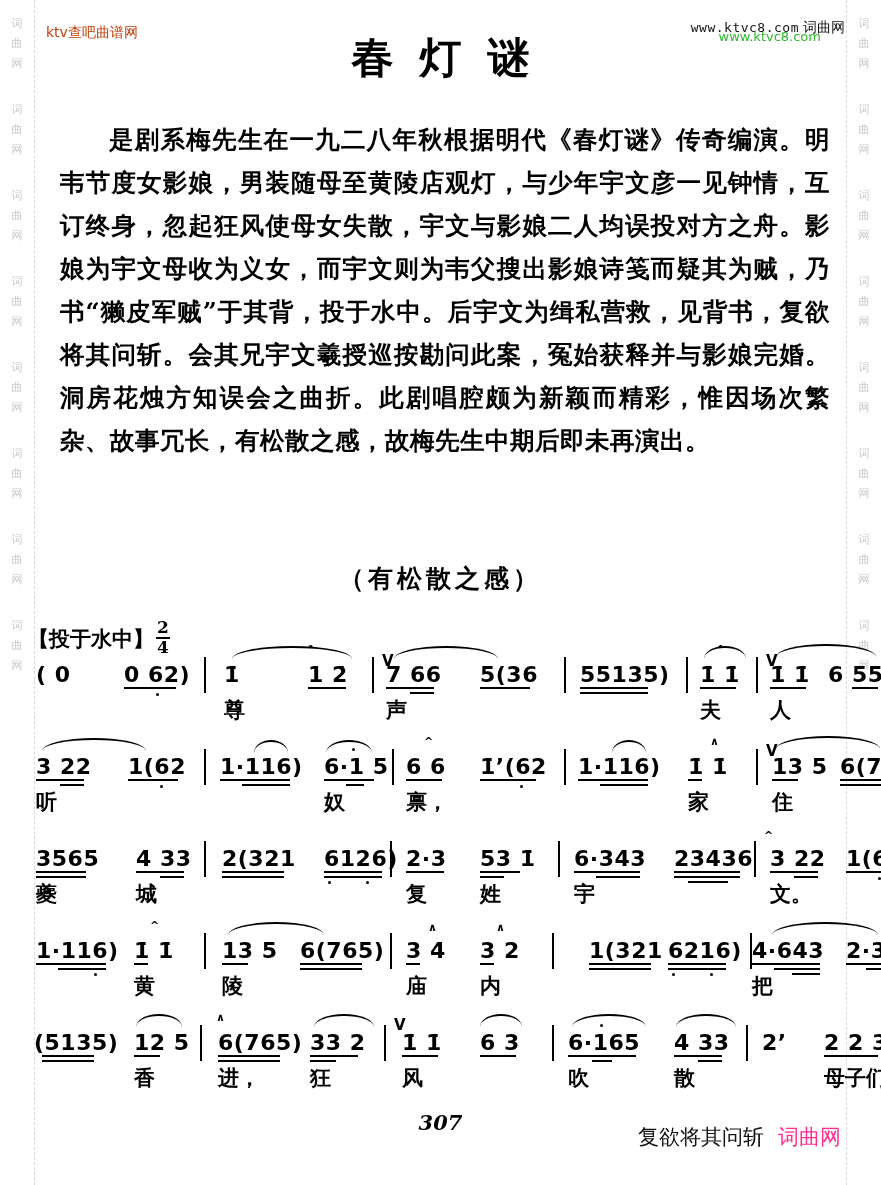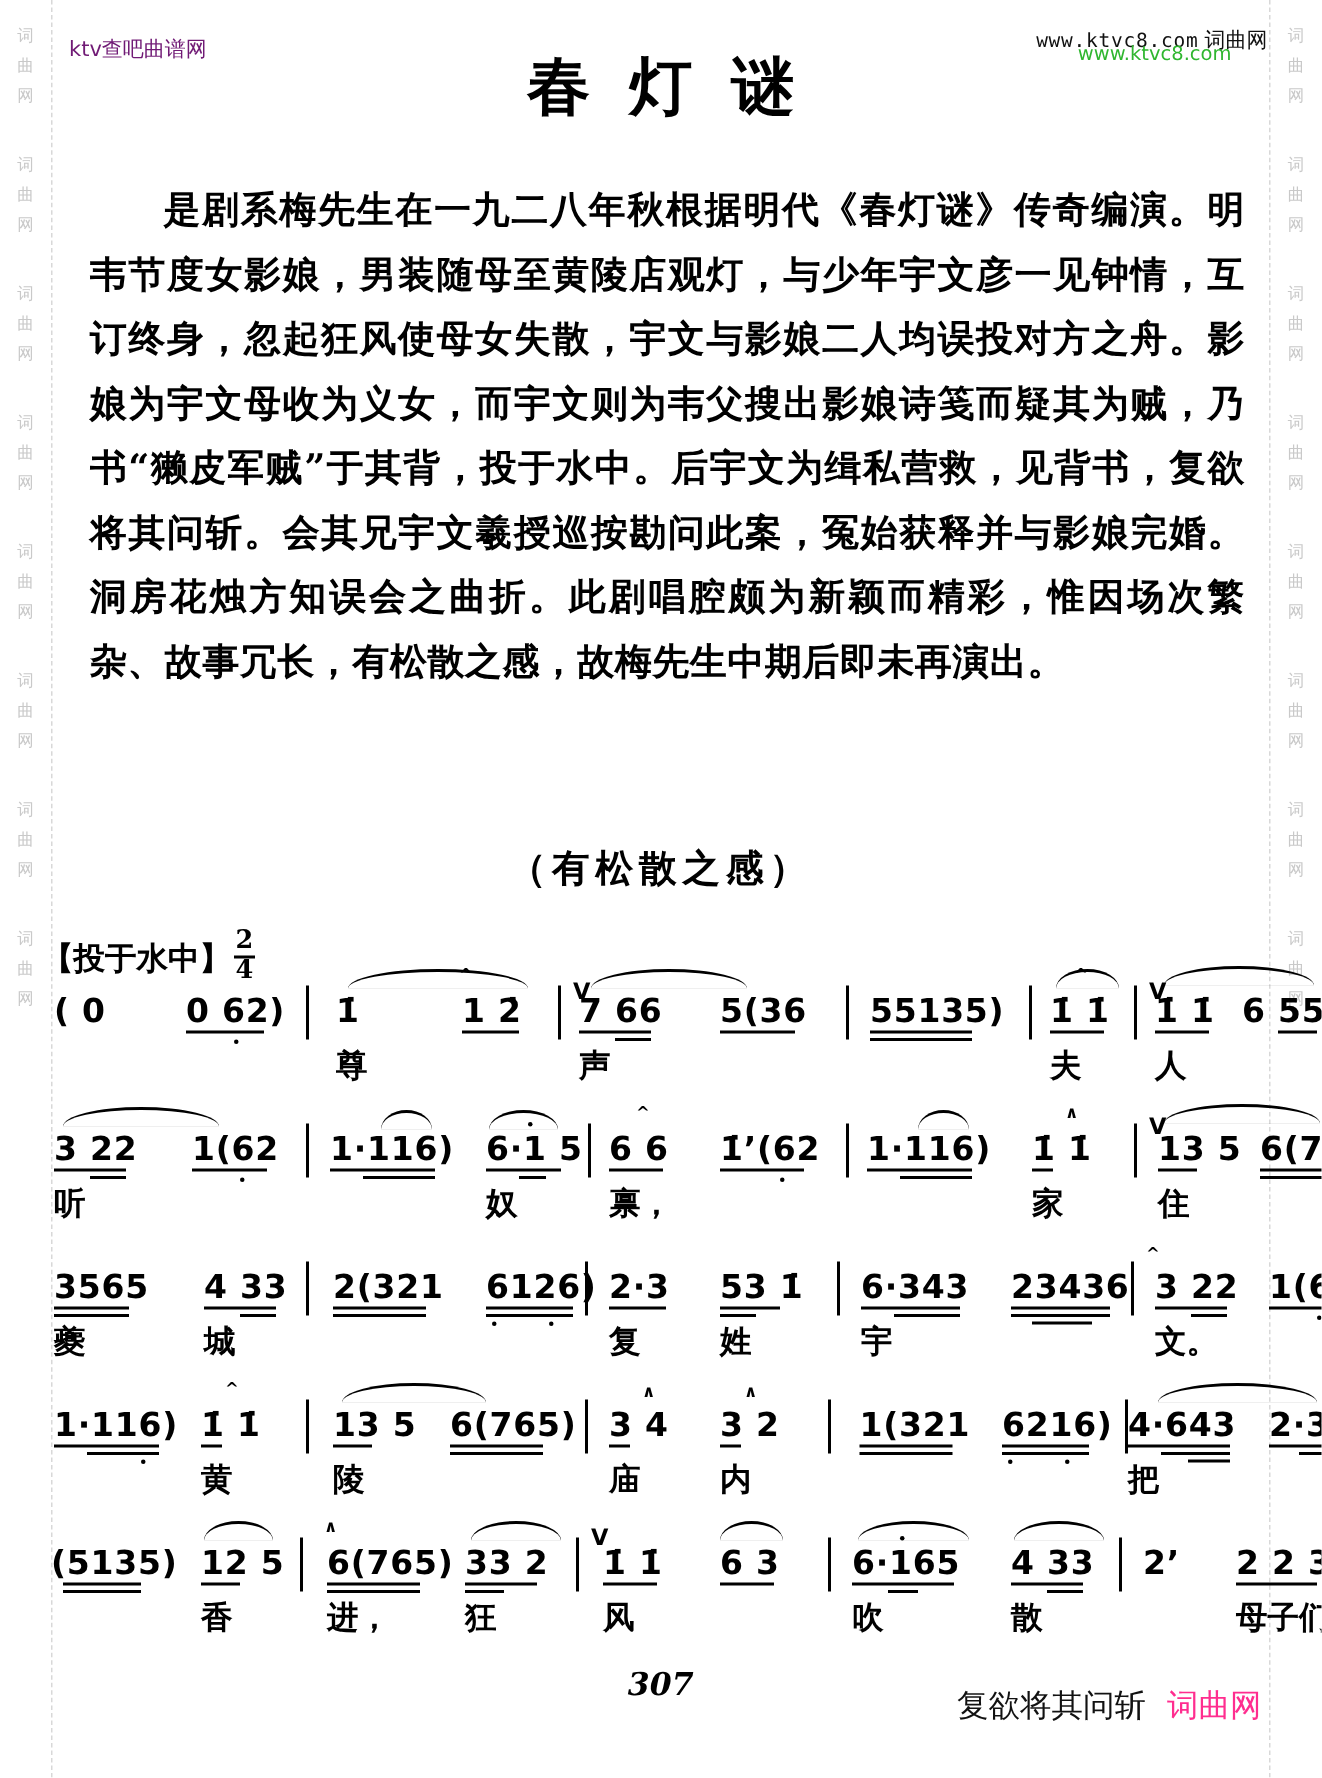--- a/index.html
+++ b/index.html
@@ -20,21 +20,21 @@
   }
   .side-col.left{left:0;border-right:1px dashed #d8d8d8;}
   .side-col.right{right:0;border-left:1px dashed #d8d8d8;}
   .side-col .wm{line-height:20px;text-align:center;margin-bottom:26px;}
   .side-col .wm span{display:block;}
 
   
   .hdr-left{
     position:absolute;left:46px;top:24px;
     font-family:"DejaVu Sans", sans-serif;
-    font-size:14px;color:#701a75;white-space:nowrap;
+    font-size:14px;color:#c2410c;white-space:nowrap;
   }
   .hdr-right{
     position:absolute;right:36px;top:18px;
     text-align:right;white-space:nowrap;
   }
   .hdr-right .url{
     font-family:"DejaVu Sans Mono", monospace;
     font-size:13px;color:#111;letter-spacing:.5px;
   }
   .hdr-right .cn{
@@ -515,21 +515,21 @@
       <span class="lyr">庙</span>
     </div>
     <div class="cell" style="left:452px;">
       <span class="notes">3 2
         <span class="orn" style="left:16px;top:-14px;">∧</span>
         <span class="beam" style="left:0;width:14px;top:27px;"></span>
       </span>
       <span class="lyr">内</span>
     </div>
     <div class="bar" style="left:524px;"></div>
-    <div class="cell" style="left:545px;">
+    <div class="cell" style="left:561px;">
       <span class="notes">1(321
         <span class="beam" style="left:0;width:62px;top:27px;"></span>
         <span class="beam" style="left:0;width:62px;top:32px;"></span>
       </span>
     </div>
     <div class="cell" style="left:640px;">
       <span class="notes">6216)
         <span class="beam" style="left:0;width:58px;top:27px;"></span>
         <span class="beam" style="left:0;width:58px;top:32px;"></span>
         <span class="dotup" style="left:4px;top:37px;"></span>

